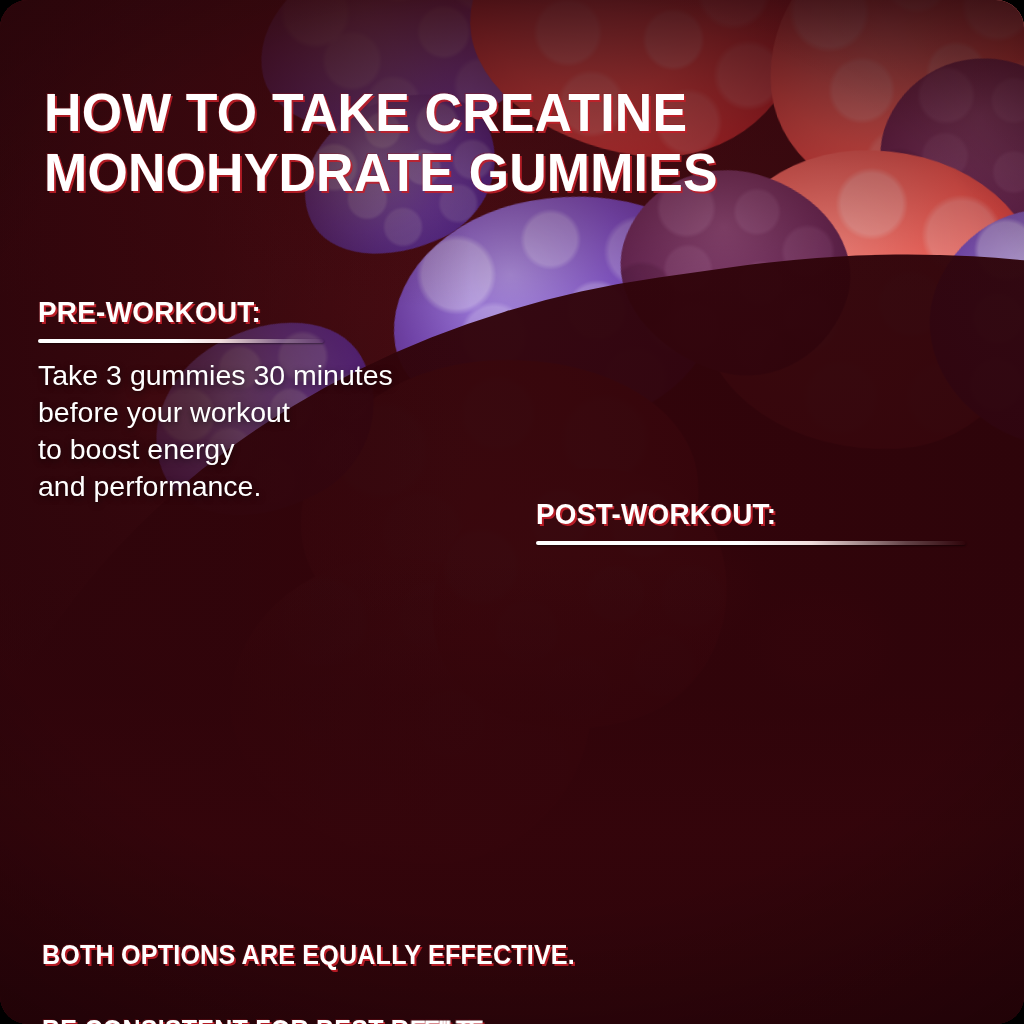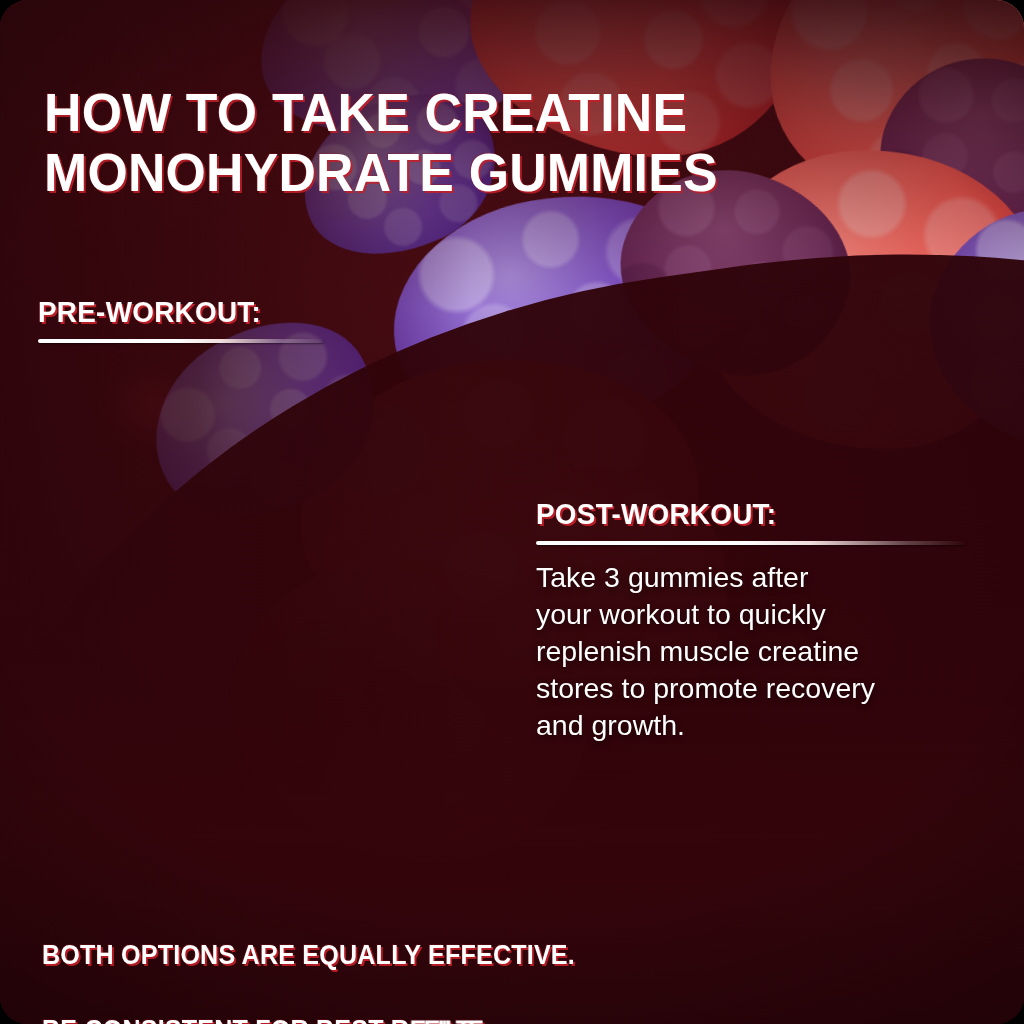--- a/index.html
+++ b/index.html
@@ -173,30 +173,29 @@
   <div class="dark-bottom"></div>
   <div class="vignette"></div>
 
   <div class="content">
 
     <h1 class="headline">HOW TO TAKE CREATINE MONOHYDRATE GUMMIES</h1>
 
     <div class="block block-pre">
       <div class="sec-title">PRE-WORKOUT:</div>
       <div class="rule rule-pre"></div>
+      <div class="sec-body">Take 3 gummies 30 minutes
+before your workout
+to boost energy
+and performance.</div>
     </div>
 
     <div class="block block-post">
       <div class="sec-title">POST-WORKOUT:</div>
       <div class="rule rule-post"></div>
-      <div class="sec-body">Take 3 gummies after
-your workout to quickly
-replenish muscle creatine
-stores to promote recovery
-and growth.</div>
     </div>
 
     <div class="footer">
       <div>BOTH OPTIONS ARE EQUALLY EFFECTIVE.</div>
       <div><span>BE CONSISTENT FOR BEST R</span><span class="glitch">EEI'LTF</span></div>
     </div>
 
   </div>
 </div>
 

